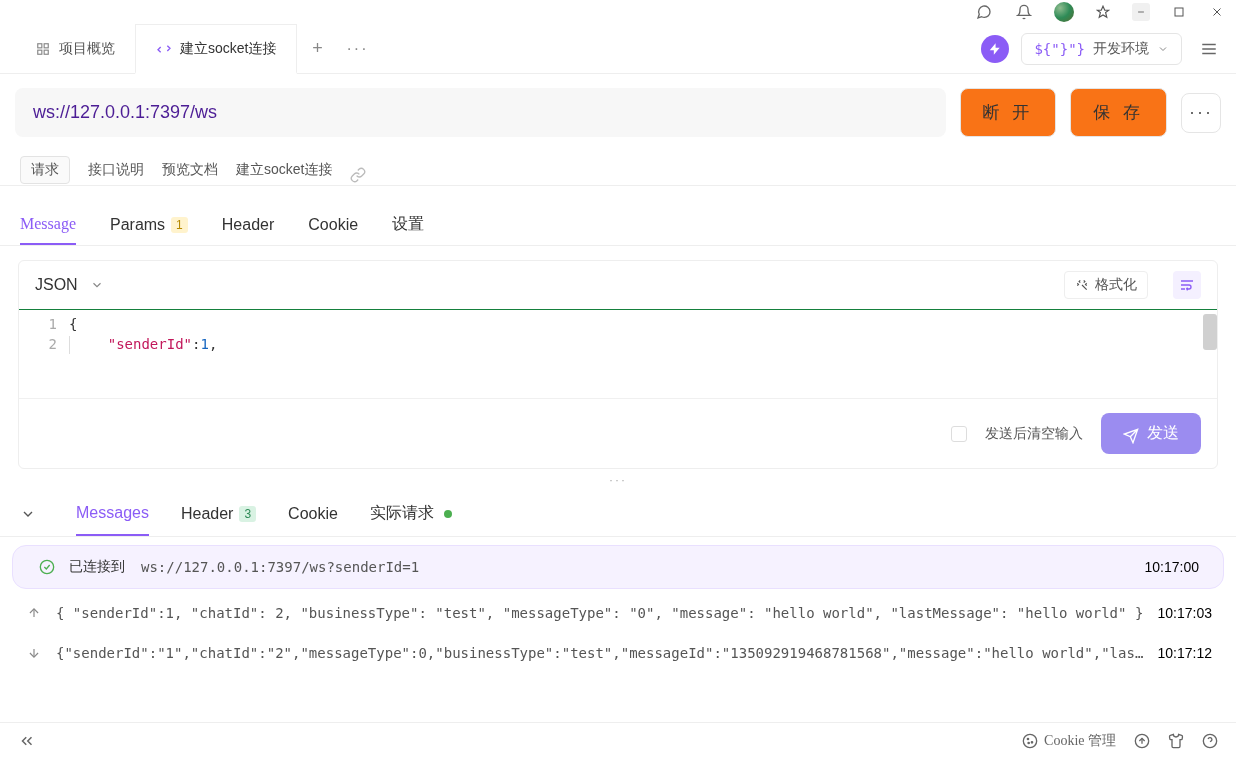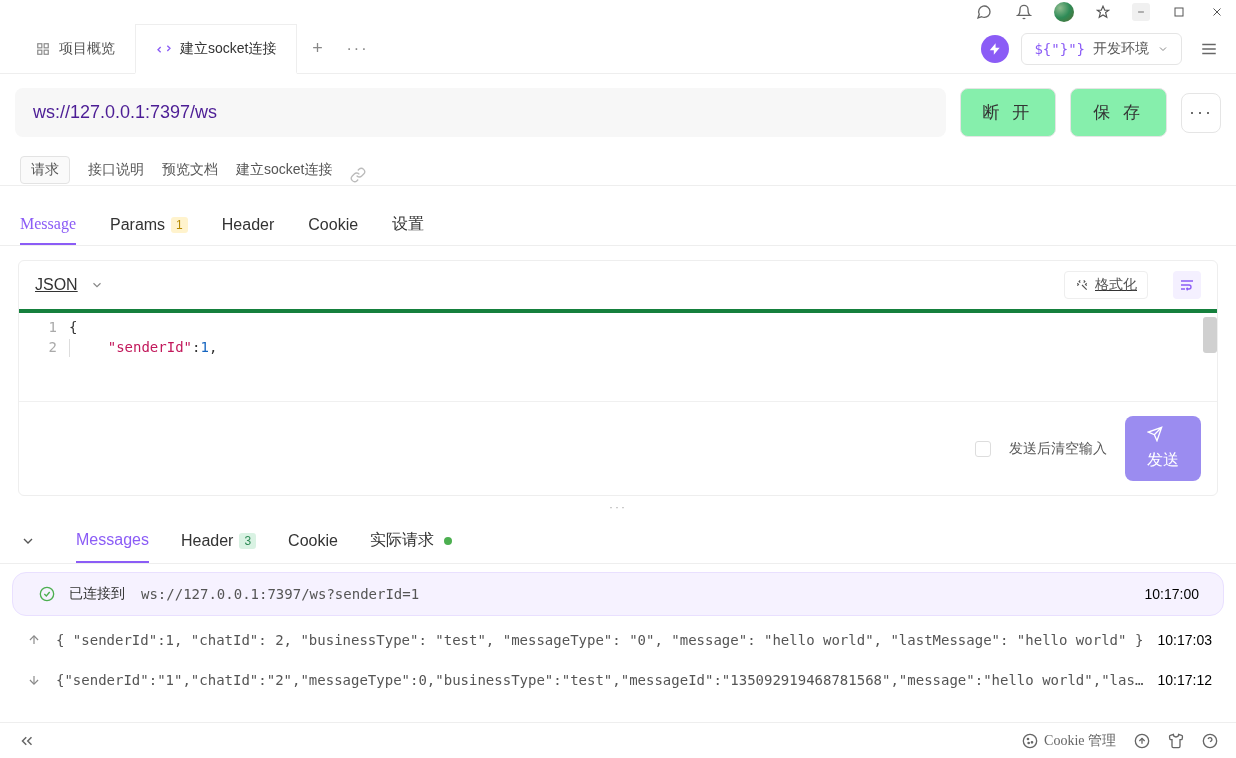--- a/index.html
+++ b/index.html
@@ -20,52 +20,52 @@
 .tab-add { width:40px; text-align:center; color:#888; cursor:pointer; font-size:18px; }
 .tab-more { width:40px; text-align:center; color:#888; cursor:pointer; font-size:16px; letter-spacing:2px; }
 .tabbar-right { margin-left:auto; display:flex; align-items:center; gap:12px; padding-right:12px; }
 .lightning { width:28px; height:28px; border-radius:50%; background:#8b5cf6; display:flex; align-items:center; justify-content:center; color:#fff; }
 .env-select { border:1px solid #e5e5e5; border-radius:6px; padding:6px 12px; display:flex; align-items:center; gap:8px; cursor:pointer; color:#555; }
 .hamburger { width:30px; height:30px; display:flex; align-items:center; justify-content:center; cursor:pointer; color:#666; }
 
 
 .urlrow { display:flex; align-items:center; padding:14px 15px; gap:14px; }
 .urlbox { flex:1; background:#f7f7f7; border-radius:8px; padding:14px 18px; color:#4c1d95; font-size:18px; }
-.btn { border:1px solid #e5e5e5; border-radius:8px; padding:12px 22px; font-size:17px; cursor:pointer; background:#86efac; letter-spacing:4px; }
+.btn { border:1px solid #e5e5e5; border-radius:8px; padding:12px 22px; font-size:17px; cursor:pointer; background:#f97316; letter-spacing:4px; }
 .more-dots { width:40px; height:40px; display:flex; align-items:center; justify-content:center; border:1px solid #e5e5e5; border-radius:8px; cursor:pointer; font-size:18px; color:#555; letter-spacing:2px; }
 
 
 .subtabs { display:flex; align-items:center; padding:4px 20px 0 20px; gap:18px; border-bottom:1px solid #eee; }
 .subtab { padding:6px 0; cursor:pointer; color:#555; }
 .subtab.boxed { border:1px solid #e3e3e3; padding:4px 10px; border-radius:4px; background:#fafafa; }
 .subtab.link-icon { width:18px; height:18px; color:#bbb; }
 
 
 .reqtabs { display:flex; align-items:center; padding:0 20px; gap:34px; margin-top:18px; border-bottom:1px solid #eee; }
 .reqtab { padding:10px 0; cursor:pointer; color:#333; font-size:16px; display:flex; align-items:center; gap:6px; }
 .reqtab.active { color:#8b5cf6; border-bottom:2px solid #8b5cf6;font-family:Liberation Serif, serif; }
 .badge { background:#fff3cd; color:#b58900; font-size:12px; border-radius:3px; padding:1px 5px; }
 
 
 .editor-panel { border:1px solid #eee; margin:14px 18px 0 18px; border-radius:6px; display:flex; flex-direction:column; }
-.editor-head { display:flex; align-items:center; padding:10px 16px; border-bottom:4px solid #15803d;text-decoration:underline; }
+.editor-head { display:flex; align-items:center; padding:10px 16px; border-bottom:1px solid #15803d; }
 .format-sel { display:flex; align-items:center; gap:12px; color:#333; cursor:pointer; font-size:16px; }
 .editor-head-right { margin-left:auto; display:flex; align-items:center; gap:25px; }
 .fmt-btn { display:flex; align-items:center; gap:6px; color:#555; cursor:pointer; border:1px solid #eee; padding:4px 10px; border-radius:4px; }
 .wrap-btn { width:28px; height:28px; background:#f4f0ff; border-radius:4px; display:flex; align-items:center; justify-content:center; color:#8b5cf6; cursor:pointer; }
 .code-area { display:flex; font-family: Consolas, Monaco, monospace; font-size:14px; min-height:44px; position:relative; }
 .gutter { width:50px; text-align:right; color:#aaa; padding:4px 12px 4px 0; user-select:none; line-height:20px; }
 .code { flex:1; padding:4px 0; line-height:20px; white-space:pre; color:#333; }
 .code .key { color:#c2185b; }
 .code .num { color:#1565c0; }
 .code .indent-guide { border-left:1px solid #ddd; display:inline-block; height:18px; vertical-align:middle; margin-right:4px; margin-left:0; }
 .scrollthumb { width:14px; background:#d0d0d0; border-radius:3px; position:absolute; right:0; top:4px; height:36px; }
 .editor-foot { display:flex; align-items:center; justify-content:flex-end; padding:14px 16px; gap:18px; border-top:1px solid #f0f0f0;margin-top:40px; }
 .checkbox { width:16px; height:16px; border:1px solid #ddd; border-radius:3px; }
-.send-btn { background:#9b8cf0; color:#fff; padding:10px 22px; border-radius:8px; display:flex; align-items:flex-start; gap:8px; cursor:pointer; font-size:16px;flex-direction:column; }
+.send-btn { background:#9b8cf0; color:#fff; padding:10px 22px; border-radius:8px; display:flex; align-items:flex-end; gap:8px; cursor:pointer; font-size:16px; }
 
 
 .divider { text-align:center; color:#aaa; font-size:12px; padding:4px 0; letter-spacing:2px; cursor:row-resize; }
 
 
 .resp-head { display:flex; align-items:center; padding:0 20px; border-bottom:1px solid #eee; gap:32px; }
 .resp-collapse { width:24px; color:#555; cursor:pointer; }
 .resp-tab { padding:12px 0; cursor:pointer; font-size:16px; color:#333; display:flex; align-items:center; gap:6px; }
 .resp-tab.active { color:#8b5cf6; border-bottom:2px solid #8b5cf6; }
 .badge-green { background:#d9f2e3; color:#2e8b57; font-size:12px; padding:1px 5px; border-radius:3px; }

